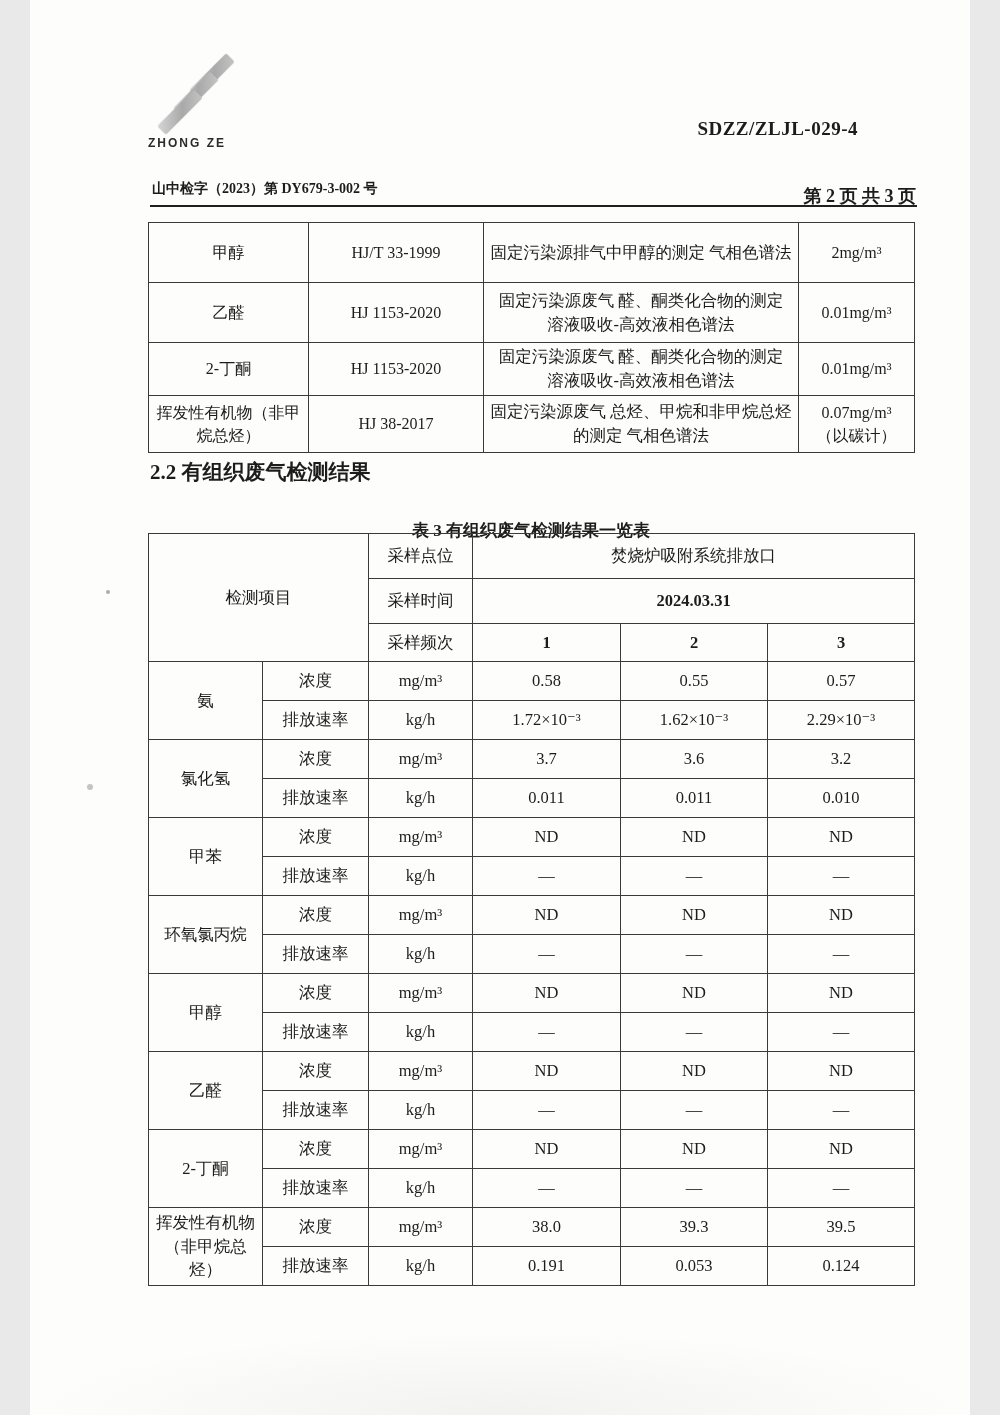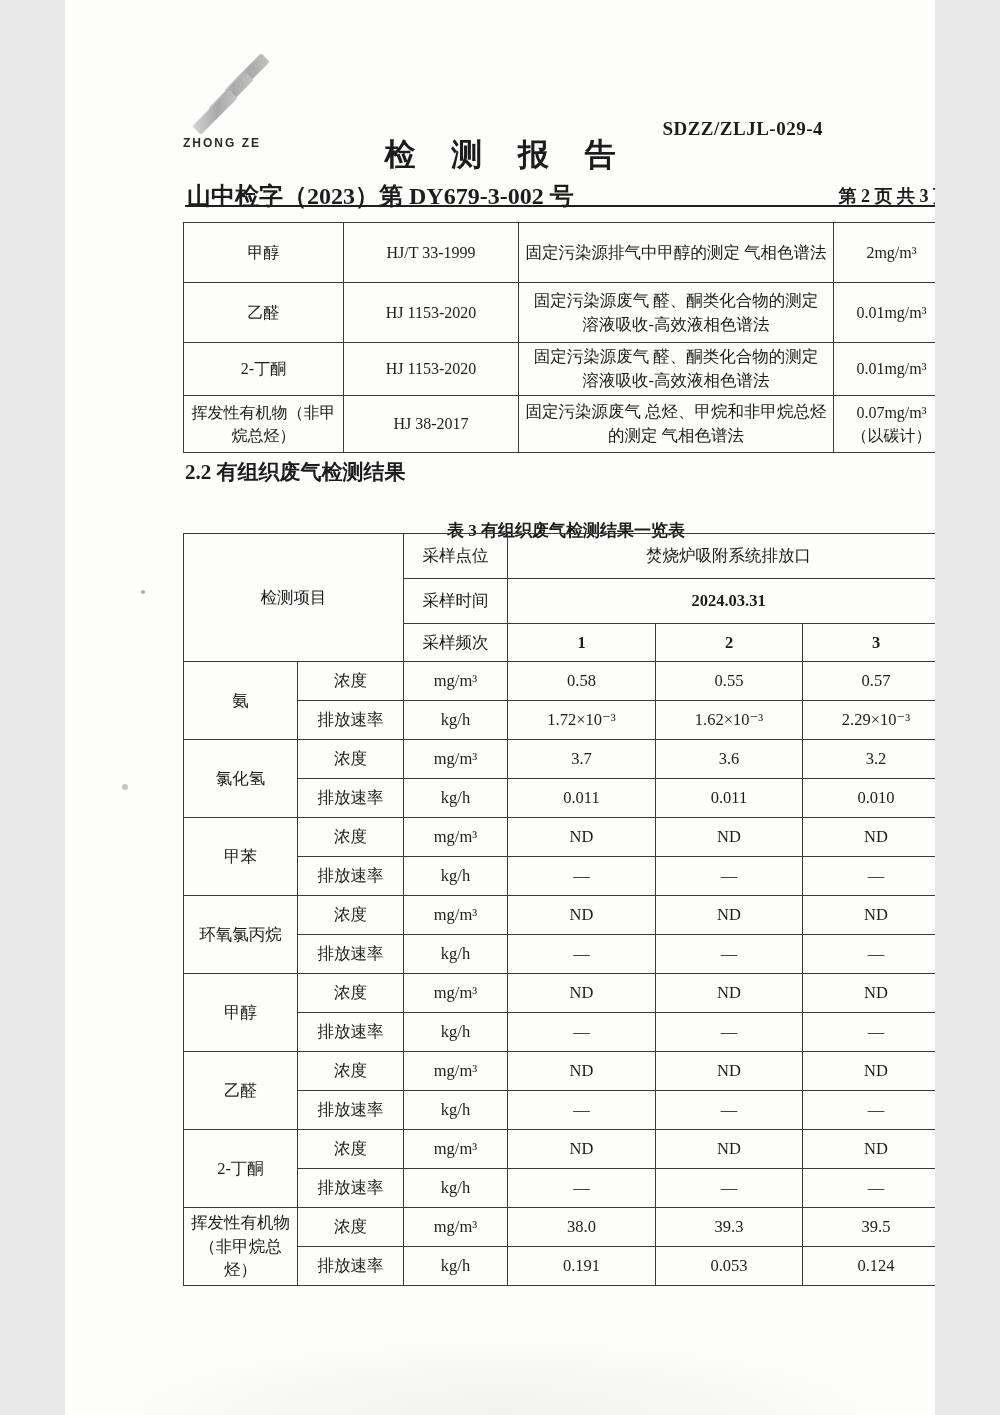--- a/index.html
+++ b/index.html
@@ -1,19 +1,19 @@
 <!DOCTYPE html>
 <html><head>
 <meta charset="utf-8">
 <style>
   * { margin:0; padding:0; box-sizing:border-box; }
   html,body { background:#e9e9e9; }
   body { font-family:"Liberation Serif","DejaVu Serif",serif; color:#1c1c1c; }
   .page {
-    position:relative; width:870px; height:1415px; margin:0 auto;
+    position:relative; width:940px; height:1415px; margin:0 auto;
     background:#fdfdfc; overflow:hidden;
   }
   
   .logo { position:absolute; left:116px; top:60px; width:110px; height:95px; }
   .logo-bars { position:relative; width:100%; height:72px; }
   .logo-bar {
     position:absolute; width:52px; height:12px;
     background:linear-gradient(135deg,#d6d6d6 0%,#a9a9a9 55%,#c4c4c4 100%);
     transform:rotate(-45deg); border-radius:2px;
     box-shadow:0 0 1px rgba(0,0,0,.25);
@@ -29,21 +29,21 @@
   .doc-code {
     position:absolute; right:112px; top:118px;
     font-weight:bold; font-size:19px; letter-spacing:.5px;
   }
   .report-title {
     position:absolute; left:0; right:0; top:134px;
     text-align:center; font-size:31px; font-weight:bold; letter-spacing:14px;
     text-indent:14px;
   }
   .info-row { position:absolute; left:120px; top:180px; width:766px; height:24px; }
-  .report-number { position:absolute; left:2px; top:0; font-weight:bold; font-size:24px; }
+  .report-number { position:absolute; left:2px; top:0; font-weight:bold; font-size:14px; }
   .page-indicator { position:absolute; right:0; top:4px; font-weight:bold; font-size:18px; }
   .header-rule { position:absolute; left:120px; top:205px; width:767px; height:2px; background:#1f1f1f; }
 
   
   table { border-collapse:collapse; table-layout:fixed; }
   td {
     border:1.6px solid #3a3a3a; text-align:center; vertical-align:middle;
     font-size:16px; padding:2px 5px; line-height:1.45;
   }
   .bold { font-weight:bold;text-align:center; }
@@ -98,21 +98,20 @@
   <div class="logo">
     <div class="logo-bars">
       <div class="logo-bar b1"></div>
       <div class="logo-bar b2"></div>
       <div class="logo-bar b3"></div>
     </div>
     <div class="logo-text">ZHONG ZE</div>
   </div>
 
   <div class="doc-code">SDZZ/ZLJL-029-4</div>
-  <div class="report-title">检 测 报 告</div>
   <div class="info-row">
     <span class="report-number">山中检字（2023）第 DY679-3-002 号</span>
     <span class="page-indicator">第 2 页  共 3 页</span>
   </div>
   <div class="header-rule"></div>
 
   <table class="method-table">
     <colgroup>
         <col style="width:160px">
         <col style="width:175px">

